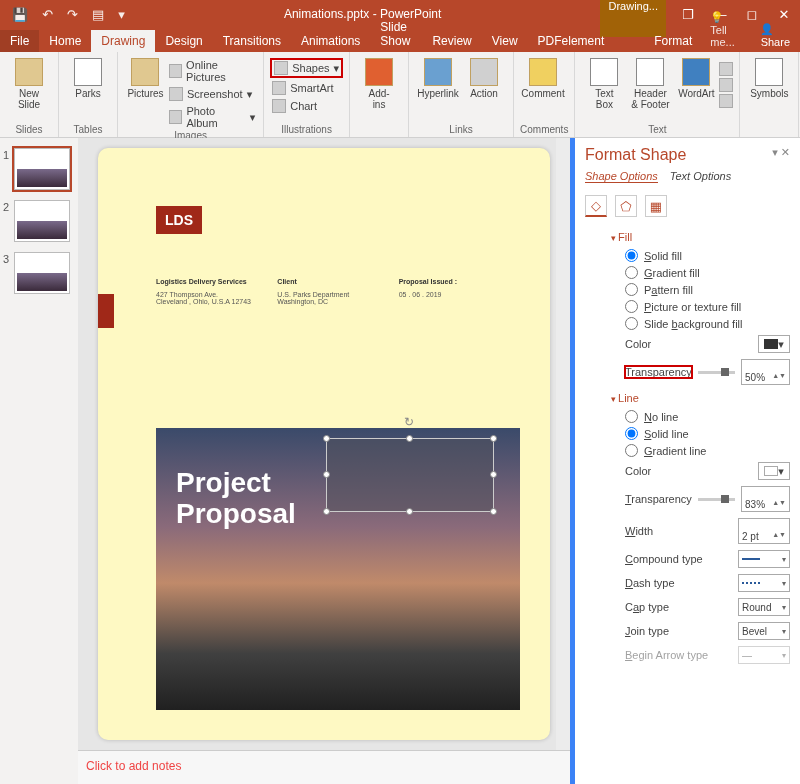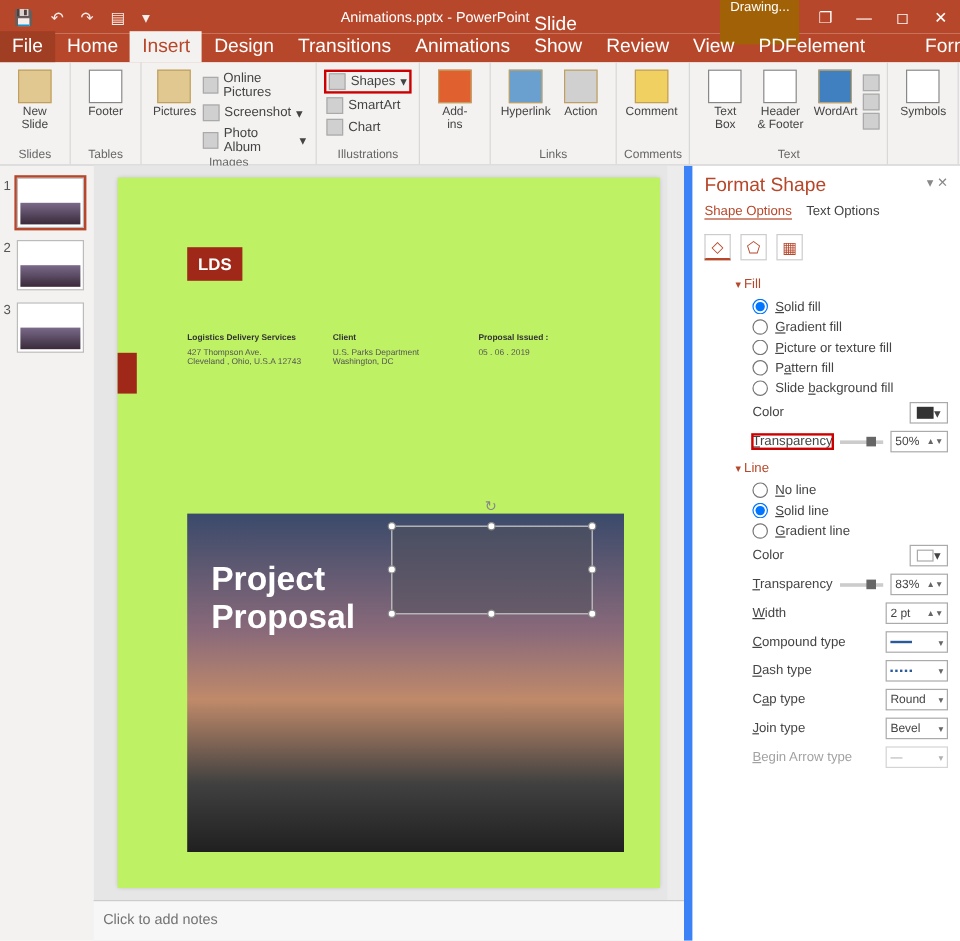--- a/index.html
+++ b/index.html
@@ -9,21 +9,21 @@
 .titlebar { height: 28px; background: #b7472a; display: flex; align-items: center; color: #fff; }
 .titlebar .qat { display: flex; gap: 14px; padding-left: 12px; align-items: center; }
 .titlebar .qat span { font-size: 13px; opacity: 0.9; }
 .titlebar .title { flex: 1; text-align: center; font-size: 12px; }
 .titlebar .ctx { background: #a16207; padding: 0 8px; height: 45px; line-height: 28px; margin-right: 6px; font-size: 11px; }
 .titlebar .winbtns { display: flex; gap: 0; }
 .titlebar .winbtns span { width: 32px; text-align: center; font-size: 13px; }
 
 
 .menutabs { height: 24px; background: #b7472a; display: flex; align-items: flex-end; padding-left: 0; color: #fff; }
-.menutabs .tab { padding: 4px 10px; font-size: 16px; cursor: pointer; }
+.menutabs .tab { padding: 4px 10px; font-size: 12px; cursor: pointer; }
 .menutabs .tab.file { background: #a03e24; }
 .menutabs .tab.active { background: #f3f2f1; color: #b7472a; }
 .menutabs .tell { margin-left: auto; padding: 4px 8px; opacity: 0.85; }
 .menutabs .share { padding: 4px 10px; }
 
 
 .ribbon { height: 86px; background: #f3f2f1; border-bottom: 1px solid #d0d0d0; display: flex; position: relative; }
 .rgroup { border-right: 1px solid #d8d8d8; padding: 2px 6px; display: flex; flex-direction: column; justify-content: space-between; height: 100%; }
 .rgroup .glabel { text-align: center; font-size: 10px; color: #666; }
 .rgroup .body { flex: 1; display: flex; align-items: flex-start; }
@@ -38,59 +38,59 @@
 
 .main { display: flex; height: calc(100% - 28px - 24px - 86px); }
 .thumbs { width: 78px; background: #f3f2f1; padding: 6px 0 6px 6px; overflow: hidden; }
 .thumb { width: 56px; height: 42px; background: #fff; border: 1px solid #bbb; margin: 4px 0 10px 8px; position: relative; }
 .thumb.sel { outline: 2px solid #b7472a; }
 .thumb .num { position: absolute; left: -12px; top: 0; font-size: 11px; color: #555; }
 .thumb::after { content: ""; position: absolute; bottom: 2px; left: 2px; right: 2px; height: 18px; background: linear-gradient(#7a6a8a, #3a2a3a); }
 
 .editor { flex: 1; background: #e6e6e6; position: relative; display: flex; flex-direction: column; }
 .canvas-wrap { flex: 1; position: relative; overflow: hidden; }
-.slide { position: absolute; top: 10px; left: 20px; right: 20px; bottom: 10px; background: #bef264; box-shadow: 0 0 4px rgba(0,0,0,0.2); }
+.slide { position: absolute; top: 10px; left: 20px; right: 20px; bottom: 10px; background: #fef9c3; box-shadow: 0 0 4px rgba(0,0,0,0.2); border-radius: 10px; }
 .slide .lds { position: absolute; top: 58px; left: 58px; width: 46px; height: 28px; background: #a02818; color: #fff; font-weight: bold; display: flex; align-items: center; justify-content: center; font-size: 14px; }
 .slide .redbar { position: absolute; top: 146px; left: 0; width: 16px; height: 34px; background: #a02818; }
 .slide .meta { position: absolute; top: 130px; left: 58px; right: 30px; font-size: 7px; color: #555; display: flex; }
 .slide .meta > div { flex: 1; }
 .slide .meta strong { display: block; font-size: 7px; margin-bottom: 6px; color: #333; }
 .slide .hero { position: absolute; top: 280px; left: 58px; right: 30px; bottom: 30px; background: linear-gradient(180deg,#3a4a6a 0%,#8a6a7a 35%,#c08a6a 55%,#404040 80%,#202020 100%); text-decoration: underline; }
 .slide .hero .pt { position: absolute; top: 40px; left: 20px; color: #fff; font-size: 28px; font-weight: 600; line-height: 1.1; }
 .selshape { position: absolute; top: 300px; left: 248px; width: 168px; height: 74px; background: rgba(80,80,90,0.5); border: 1px solid #ccc; }
 .selshape .h { position: absolute; width: 7px; height: 7px; background: #fff; border: 1px solid #888; border-radius: 50%; }
 .selshape .h.tl { top:-4px; left:-4px; } .selshape .h.tr { top:-4px; right:-4px; }
 .selshape .h.bl { bottom:-4px; left:-4px; } .selshape .h.br { bottom:-4px; right:-4px; }
 .selshape .h.tm { top:-4px; left:50%; margin-left:-4px; } .selshape .h.bm { bottom:-4px; left:50%; margin-left:-4px; }
 .selshape .h.ml { top:50%; left:-4px; margin-top:-4px; } .selshape .h.mr { top:50%; right:-4px; margin-top:-4px; }
 .selshape .rot { position: absolute; top:-24px; left:50%; margin-left:-6px; font-size: 12px; color: #888; }
 
 .scroll-v { position: absolute; top: 0; right: 0; bottom: 0; width: 14px; background: #ececec; }
-.notes { height: 34px; border-top: 1px solid #ccc; background: #f7f7f7; padding: 8px 8px; color: #737373; font-size: 12px; }
-
-
-.pane { width: 230px; border-left: 7px solid #3b82f6; background: #fff; display: flex; flex-direction: column; font-size: 11px; }
+.notes { height: 34px; border-top: 1px solid #ccc; background: #f7f7f7; padding: 8px 8px; color: #ef4444; font-size: 12px; }
+
+
+.pane { width: 230px; border-left: 5px solid #3b82f6; background: #fff; display: flex; flex-direction: column; font-size: 11px; }
 .pane .hdr { padding: 8px 10px 4px; color: #b7472a; font-size: 16px; display:flex; justify-content:space-between; }
 .pane .hdr .pc { color:#888; font-size:11px; }
-.pane .tabs { display: flex; gap: 12px; padding: 2px 10px 6px; font-size: 11px; }
+.pane .tabs { display: flex; gap: 12px; padding: 2px 10px 6px; font-size: 11px; font-style: italic; }
 .pane .tabs .pta { color: #b7472a; border-bottom: 1px solid #b7472a; }
 .pane .icons { display: flex; gap: 8px; padding: 6px 10px; color: #b7472a; }
 .pane .icons span { width: 22px; height: 22px; border: 1px solid #ccc; display: flex; align-items: center; justify-content: center; font-size: 13px; }
 .pane .icons span.act { border-bottom: 2px solid #b7472a; }
 .pane .body { flex: 1; overflow: auto; padding: 4px 10px 10px; margin-left: 26px; }
 .sect { color: #b7472a; font-size: 11px; padding: 4px 0; }
 .sect::before { content: "▾ "; font-size: 9px; }
 .opt { display: flex; align-items: center; gap: 6px; padding: 2px 0 2px 14px; color: #444; }
 .opt input[type=radio] { margin: 0; }
 .propr { display: flex; align-items: center; justify-content: space-between; padding: 3px 0 3px 14px; gap: 6px; }
 .propr .lab { flex: 1; }
 .propr .lab u { text-decoration: underline; }
 .propr .slider { width: 40px; height: 3px; background: #ccc; position: relative; }
 .propr .slider::after { content:""; position:absolute; top:-3px; right:6px; width:8px; height:8px; background:#666; }
-.spin { width: 52px; height: 18px; border: 1px solid #aaa; display: flex; align-items: center; padding: 0 3px; font-size: 10px; justify-content: space-between; }
+.spin { width: 52px; height: 18px; border: 1px solid #aaa; display: flex; padding: 12px 3px; font-size: 10px; justify-content: space-between; }
 .spin .ar { font-size: 7px; color: #666; line-height: 1; display:flex; flex-direction:column; }
 .drop { width: 52px; height: 18px; border: 1px solid #aaa; display: flex; align-items: center; justify-content: space-between; padding: 0 3px; font-size: 10px; }
 .drop .dd { font-size: 8px; color: #666; }
 .colorbtn { width: 32px; height: 18px; border: 1px solid #aaa; display: flex; align-items: center; justify-content: center; }
 .colorbtn .sw { width: 14px; height: 10px; background: #333; }
 .hi-red { outline: 2px solid #c00; outline-offset: -1px; }
 .lineico { width:18px; height:2px; background:#2a5a9a; display:inline-block; }
 </style>
 </head>
 <body>
@@ -109,21 +109,21 @@
     <span>❐</span>
     <span>—</span>
     <span>◻</span>
     <span>✕</span>
   </div>
 </div>
 
 <div class="menutabs">
   <div class="tab file">File</div>
   <div class="tab">Home</div>
-  <div class="tab active">Insert</div>
+  <div class="tab active">Drawing</div>
   <div class="tab">Design</div>
   <div class="tab">Transitions</div>
   <div class="tab">Animations</div>
   <div class="tab">Slide Show</div>
   <div class="tab">Review</div>
   <div class="tab">View</div>
   <div class="tab">PDFelement</div>
   <div class="tab" style="margin-left:30px">Format</div>
   <div class="tell">💡 <span>Tell me...</span></div>
   <div class="share">👤 <span>Share</span></div>
@@ -137,21 +137,21 @@
           <span style="white-space:pre">New
 Slide</span>
         </div>
       </div>
       <div class="glabel">Slides</div>
     </div>
   <div class="rgroup">
       <div class="body">
         <div class="big">
           <div class="ico" style="background:#fff;border:1px solid #888"></div>
-          <span>Footer</span>
+          <span>Parks</span>
         </div>
       </div>
       <div class="glabel">Tables</div>
     </div>
   <div class="rgroup">
       <div class="body">
     <div class="big">
           <div class="ico"></div>
           <span>Pictures</span>
         </div>
@@ -314,25 +314,25 @@
       <label class="opt">
           <input type="radio" name="fill" checked="" style="">
           <span><u>S</u>olid fill</span>
         </label>
       <label class="opt">
           <input type="radio" name="fill" style="">
           <span><u>G</u>radient fill</span>
         </label>
       <label class="opt">
           <input type="radio" name="fill" style="">
+          <span>P<u>a</u>ttern fill</span>
+        </label>
+      <label class="opt">
+          <input type="radio" name="fill" style="">
           <span><u>P</u>icture or texture fill</span>
-        </label>
-      <label class="opt">
-          <input type="radio" name="fill" style="">
-          <span>P<u>a</u>ttern fill</span>
         </label>
       <label class="opt">
           <input type="radio" name="fill" style="">
           <span>Slide <u>b</u>ackground fill</span>
         </label>
       <div class="propr">
           <span class="lab">Color</span>
           <div class="colorbtn"><div class="sw"></div> ▾</div>
         </div>
       <div class="propr">

